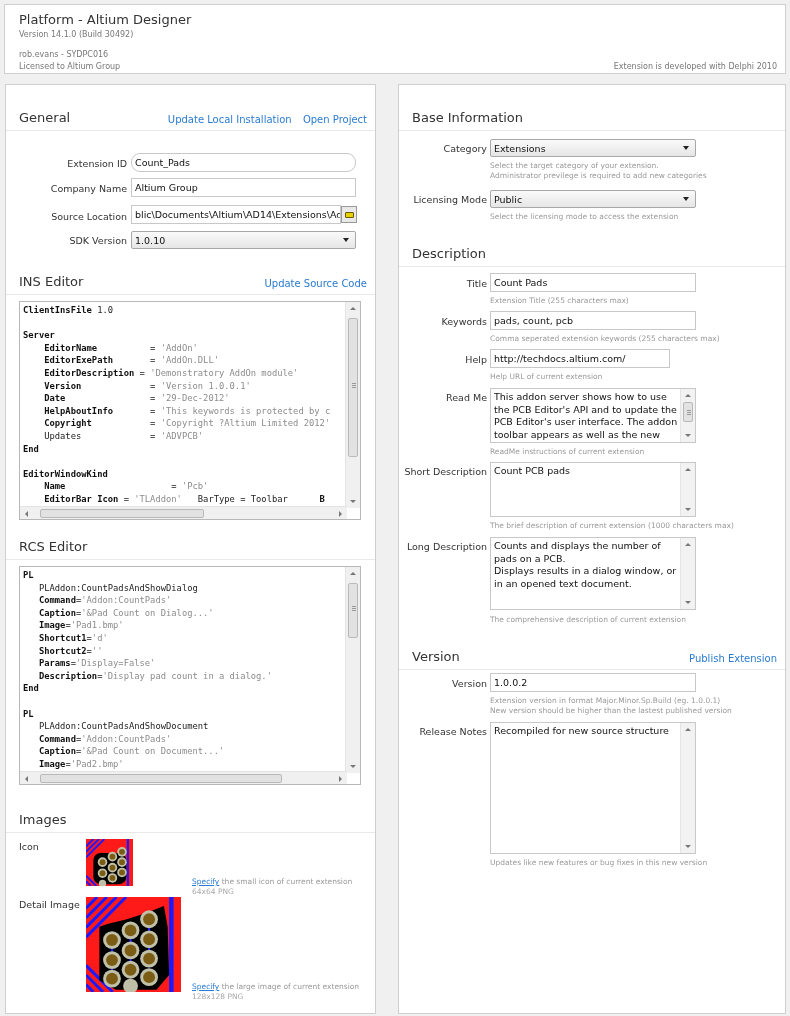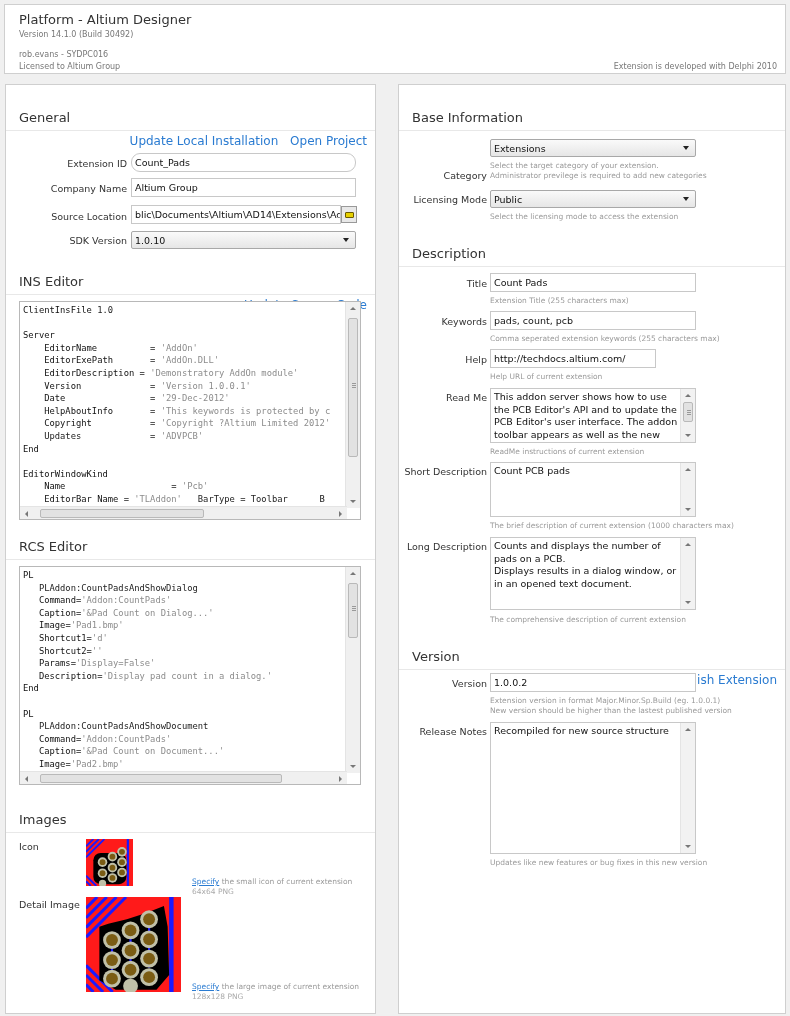--- a/index.html
+++ b/index.html
@@ -16,21 +16,21 @@
   #header .ver { position: absolute; left: 14px; top: 25px; font-size: 8px; color: #777; }
   #header .user { position: absolute; left: 14px; top: 45px; font-size: 8px; color: #777; }
   #header .lic { position: absolute; left: 14px; top: 57px; font-size: 8px; color: #777; }
   #header .dev { position: absolute; right: 8px; top: 57px; font-size: 8px; color: #777; padding-left: 8px; }
 
   #left { left: 5px; top: 84px; width: 371px; height: 930px; }
   #right { left: 398px; top: 84px; width: 388px; height: 930px; }
 
   .sec-head { position: absolute; left: 0; right: 0; height: 26px; border-bottom: 1px solid #e8e8e8; }
   .sec-title { position: absolute; left: 13px; top: 5px; font-size: 13px; color: #333; }
-  .sec-links { position: absolute; right: 8px; top: 9px; font-size: 12px; color: #2a7bd1; margin-top: 20px; }
+  .sec-links { position: absolute; right: 8px; top: 9px; font-size: 10px; color: #2a7bd1; }
   .sec-links span { margin-left: 8px; cursor: pointer; }
   .lbl { position: absolute; text-align: right; font-size: 9.5px; color: #333; }
   .inp {
     position: absolute; height: 19px; border: 1px solid #c8c8c8; background: #fff;
     font-size: 9.5px; padding: 3px 3px; white-space: nowrap; overflow: hidden; color: #111;
   }
   .sel {
     position: absolute; height: 18px; border: 1px solid #a8a8a8; border-radius: 2px;
     background: linear-gradient(#fafafa, #e6e6e6); font-size: 9.5px; padding: 3px 3px; color: #111;
   }
@@ -39,21 +39,21 @@
   .hint { position: absolute; font-size: 7.5px; color: #9a9a9a; line-height: 10px; }
 
   .browse { position: absolute; width: 16px; height: 17px; border: 1px solid #999; background: #e8e8e8; }
   .browse .folder { position: absolute; left: 3px; top: 5px; width: 9px; height: 6px; background: #e6d000; border: 1px solid #6a5a00; border-radius: 1px; }
 
   .code {
     position: absolute; border: 1px solid #b8b8b8; background: #fff; overflow: hidden;
     font-family: "DejaVu Sans Mono", "Liberation Mono", monospace; font-size: 8.8px; line-height: 12.6px;
   }
   .code pre { position: absolute; left: 3px; top: 2px; font-family: inherit; white-space: pre; color: #222; }
-  .code .k { font-weight: normal; color: #111; }
+  .code .k { font-weight: bold; color: #111; }
   .code .s { color: #8c8c8c; }
   .vscroll { position: absolute; right: 0; top: 0; width: 15px; background: #f0f0f0; border-left: 1px solid #e4e4e4; }
   .vscroll .thumb { position: absolute; left: 2px; width: 10px; background: #e2e2e2; border: 1px solid #b9b9b9; border-radius: 2px; }
   .vscroll .up, .vscroll .dn { position: absolute; left: 4px; width: 0; height: 0;
     border-left: 3px solid transparent; border-right: 3px solid transparent; }
   .vscroll .up { top: 5px; border-bottom: 3px solid #777; }
   .vscroll .dn { bottom: 5px; border-top: 3px solid #777; }
   .hscroll { position: absolute; left: 0; bottom: 0; height: 13px; background: #f0f0f0; border-top: 1px solid #e4e4e4; }
   .hscroll .thumb { position: absolute; top: 2px; height: 9px; background: #e2e2e2; border: 1px solid #b9b9b9; border-radius: 2px; }
   .hscroll .lf, .hscroll .rt { position: absolute; top: 4px; width: 0; height: 0;
@@ -131,21 +131,21 @@
     <span class="k">EditorDescription</span> = <span class="s">'Demonstratory AddOn module'</span>
     <span class="k">Version</span>             = <span class="s">'Version 1.0.0.1'</span>
     <span class="k">Date</span>                = <span class="s">'29-Dec-2012'</span>
     <span class="k">HelpAboutInfo</span>       = <span class="s">'This keywords is protected by c</span>
     <span class="k">Copyright</span>           = <span class="s">'Copyright ?Altium Limited 2012'</span>
     Updates             = <span class="s">'ADVPCB'</span>
 <span class="k">End</span>
 
 <span class="k">EditorWindowKind</span>
     <span class="k">Name</span>                    = <span class="s">'Pcb'</span>
-    <span class="k">EditorBar Name</span> = <span class="s">'TLAddon'</span>   BarType = Toolbar      <span class="k">B</span>
+    <span class="k">EditorBar Icon</span> = <span class="s">'TLAddon'</span>   BarType = Toolbar      <span class="k">B</span>
 <span class="k">End</span></pre>
     <div class="vscroll" style="height:206px;">
       <div class="up"></div>
       <div class="thumb" style="top:16px; height:139px;">
         <div class="grip" style="top:64px;"></div>
       </div>
       <div class="dn"></div>
     </div>
     <div class="hscroll" style="width:327px;">
       <div class="lf"></div>
@@ -287,21 +287,21 @@
     <a>Specify</a><span> the large image of current extension</span>
   </div>
 </div>
 
 <div id="right" class="frame">
 
   <div class="sec-head" style="top:20px;">
     <div class="sec-title">Base Information</div>
   </div>
 
-  <div class="lbl" style="left:5px; width:83px; top:58px;margin-top:27px;">Category</div>
+  <div class="lbl" style="left:5px; width:83px; top:58px;">Category</div>
   <div class="sel" style="left:91px; top:54px; width:206px;">
     <span>Extensions</span>
     <div class="arrow"></div>
   </div>
   <div class="hint" style="left:91px; top:76px;">Select the target category of your extension.</div>
   <div class="hint" style="left:91px; top:86px;">Administrator previlege is required to add new categories</div>
 
   <div class="lbl" style="left:5px; width:83px; top:109px;">Licensing Mode</div>
   <div class="sel" style="left:91px; top:105px; width:206px;">
     <span>Public</span>
@@ -315,21 +315,21 @@
 
   <div class="lbl" style="left:5px; width:83px; top:193px;">Title</div>
   <div class="inp" style="left:91px; top:188px; width:206px;">Count Pads</div>
   <div class="hint" style="left:91px; top:211px;">Extension Title (255 characters max)</div>
 
   <div class="lbl" style="left:5px; width:83px; top:231px;">Keywords</div>
   <div class="inp" style="left:91px; top:226px; width:206px;">pads, count, pcb</div>
   <div class="hint" style="left:91px; top:249px;">Comma seperated extension keywords (255 characters max)</div>
 
   <div class="lbl" style="left:5px; width:83px; top:269px;">Help</div>
-  <div class="inp" style="left:91px; top:264px; width:166px;">http://techdocs.altium.com/</div>
+  <div class="inp" style="left:91px; top:264px; width:180px;">http://techdocs.altium.com/</div>
   <div class="hint" style="left:91px; top:287px;">Help URL of current extension</div>
 
   <div class="lbl" style="left:5px; width:83px; top:307px;text-align:right;">Read Me</div>
   <div class="ta" style="left:91px; top:303px; width:206px; height:55px;">
     <div class="txt">This addon server shows how to use the PCB Editor's API and to update the PCB Editor's user interface. The addon toolbar appears as well as the new menu items in</div>
     <div class="vscroll" style="height:53px;">
       <div class="up"></div>
       <div class="thumb" style="top:13px; height:20px;">
           <div class="grip" style="top:7px;"></div>
         </div>

